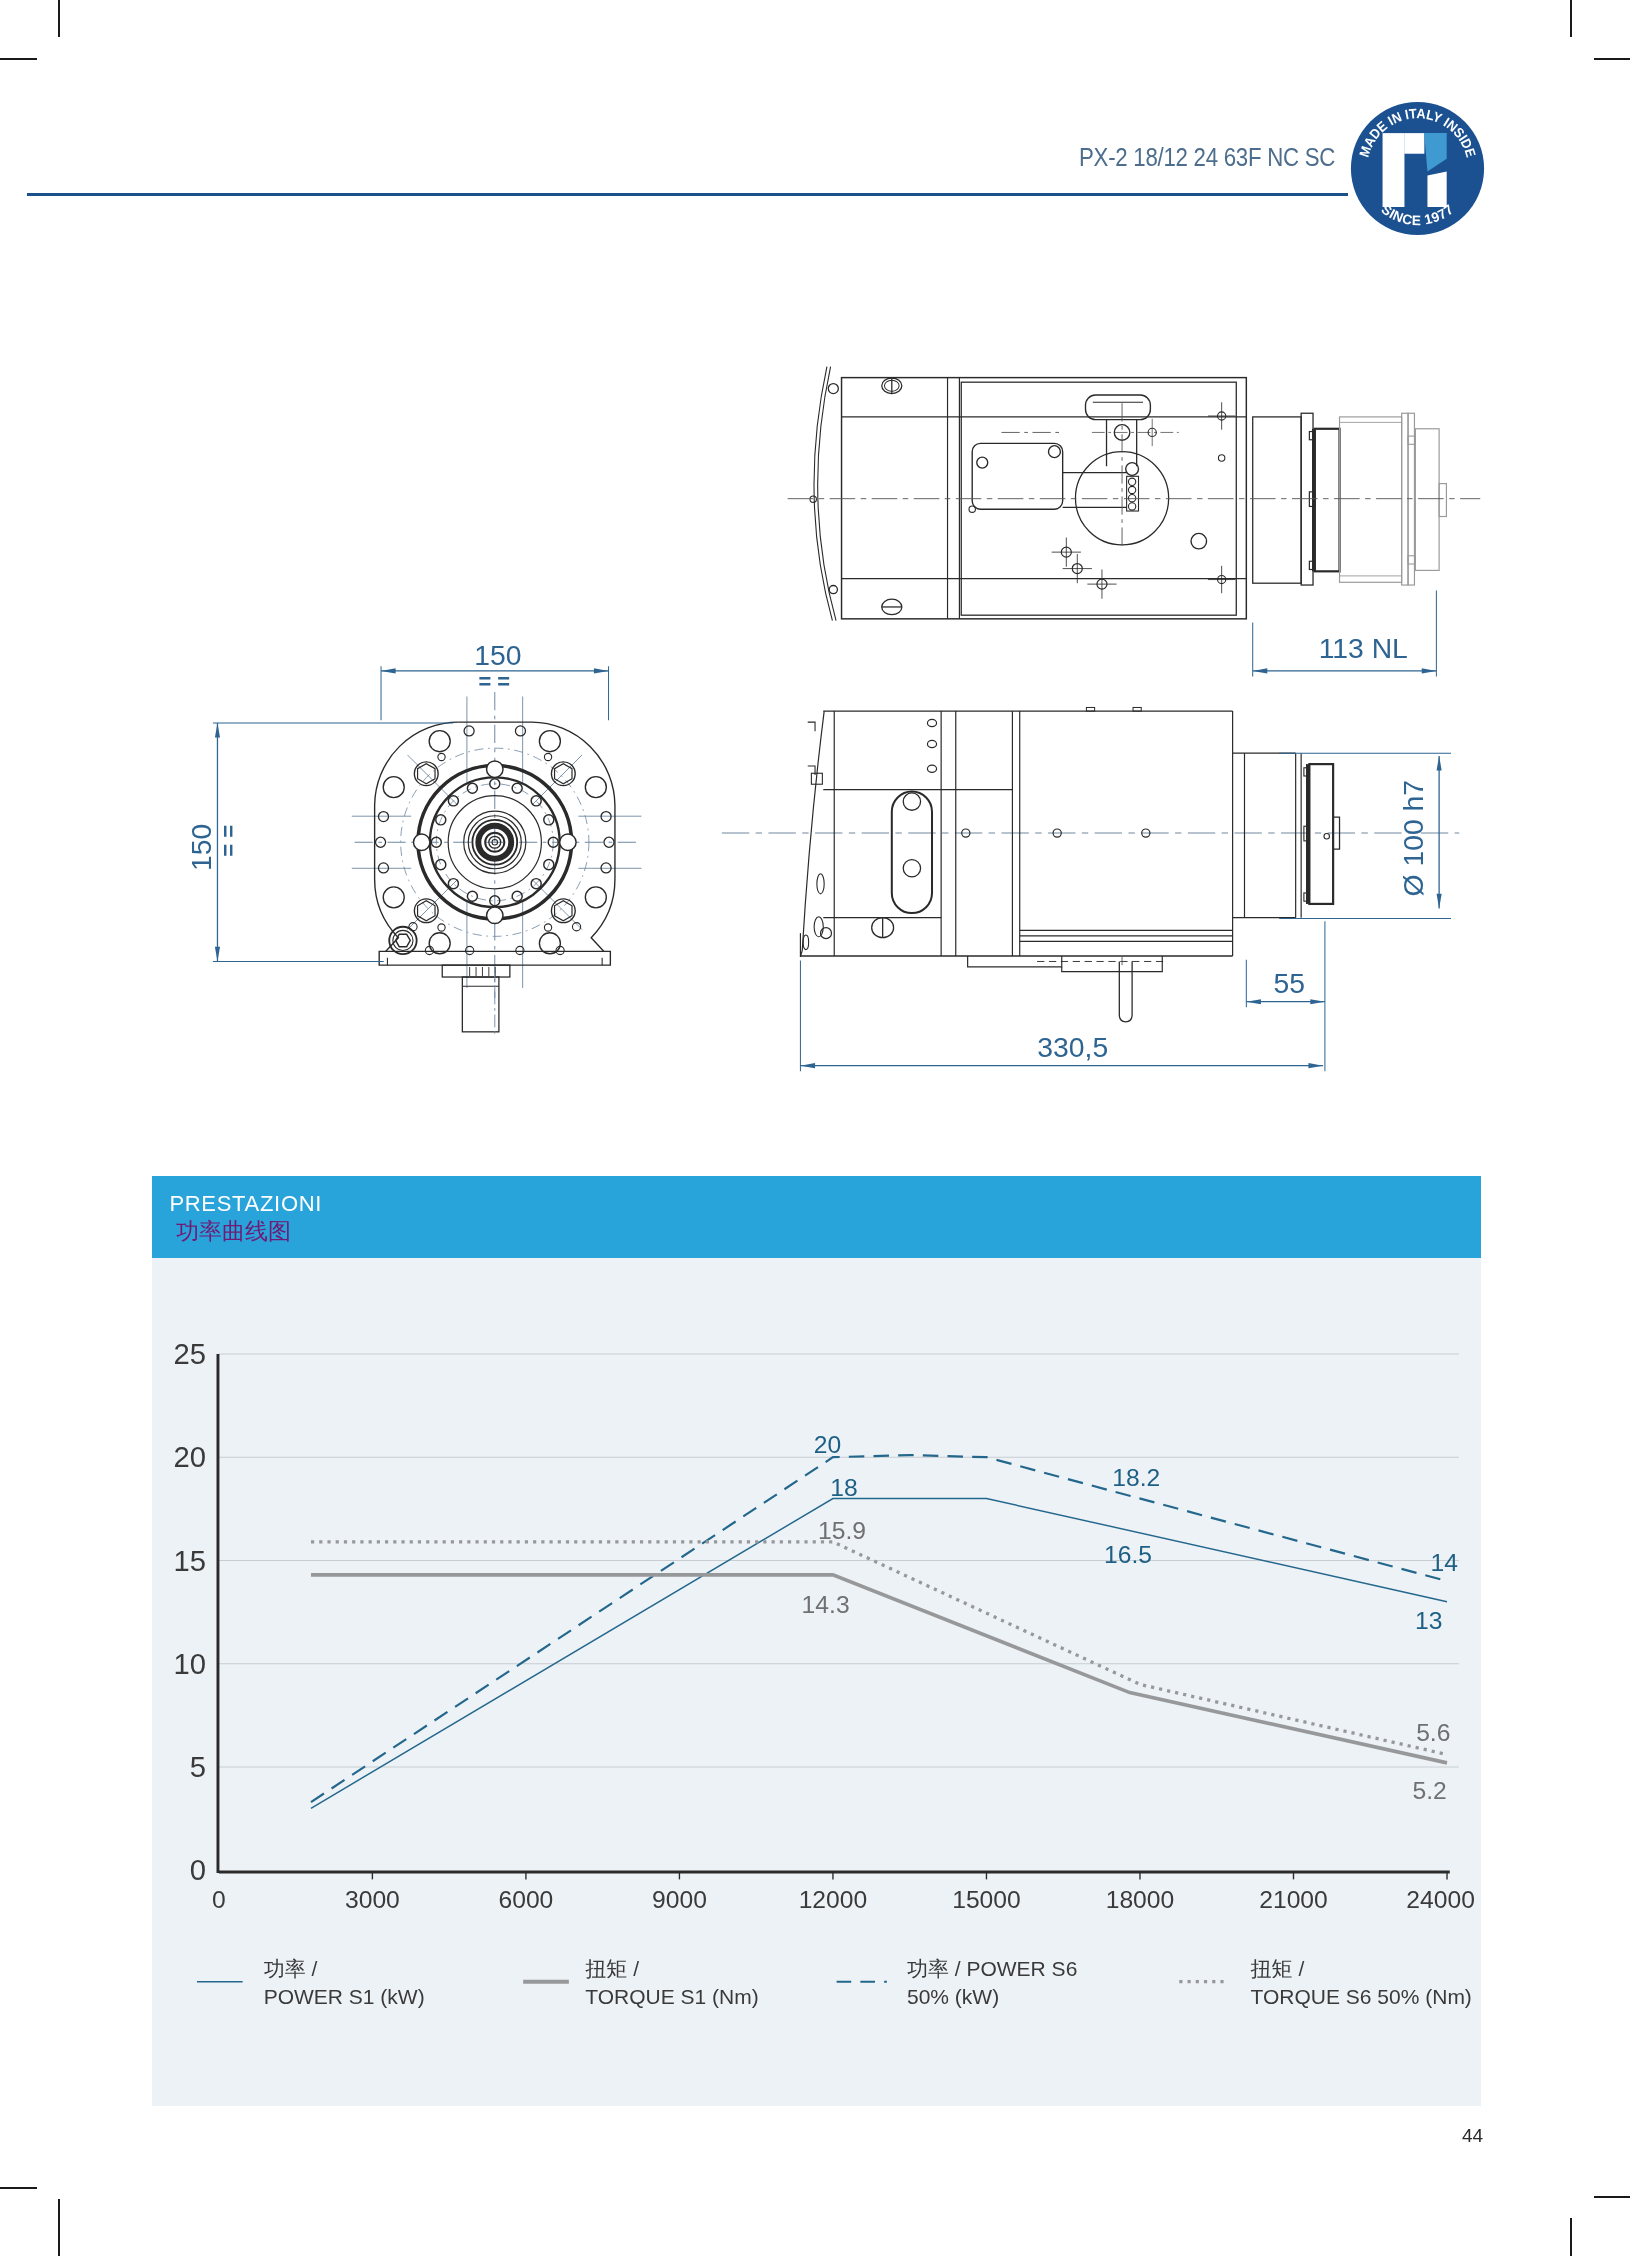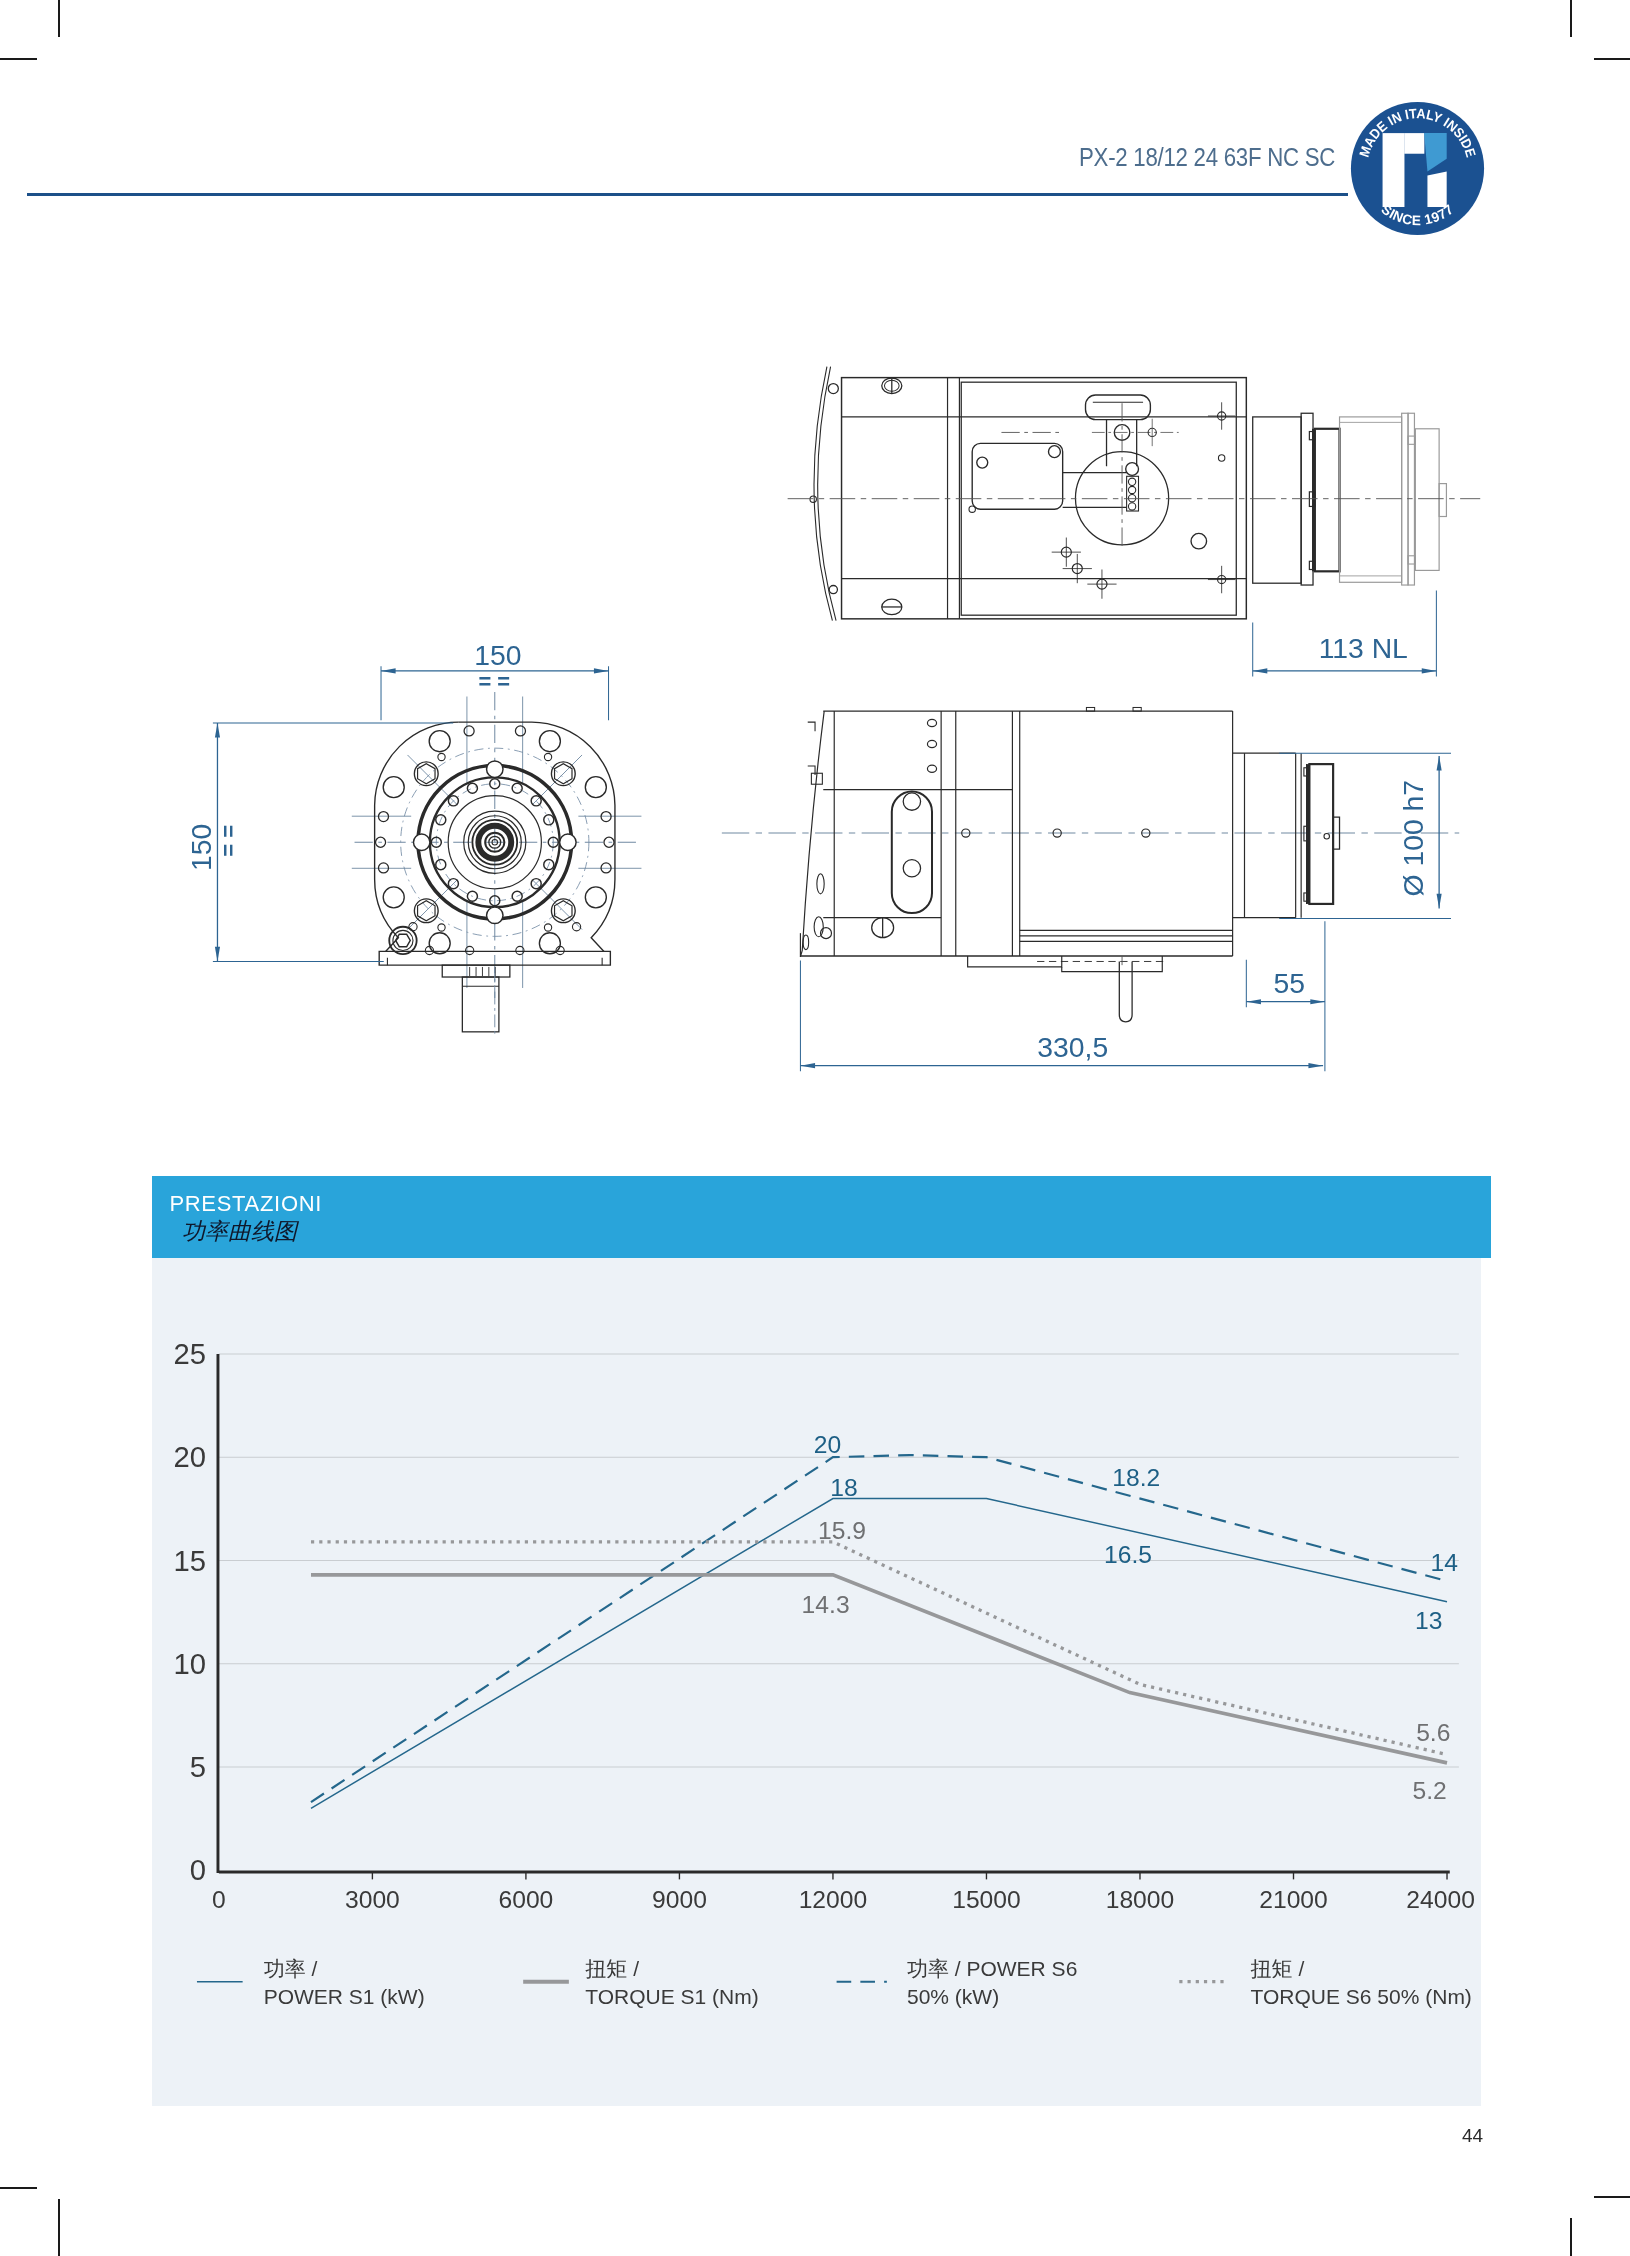--- a/index.html
+++ b/index.html
@@ -289,23 +289,23 @@
         <line x1="1364" y1="1050" x2="1364" y2="1102" stroke="#2d6492" stroke-width="1.1" stroke-linecap="butt"></line>
         <line x1="1450" y1="1008" x2="1450" y2="1172" stroke="#2d6492" stroke-width="1.1" stroke-linecap="butt"></line>
         <text x="1174" y="1156" font-family="Liberation Sans,sans-serif" font-size="31" fill="#2d6492" text-anchor="middle" font-weight="normal">330,5</text>
         <line x1="876" y1="1166" x2="1448" y2="1166" stroke="#2d6492" stroke-width="1.4" stroke-linecap="butt"></line>
         <polygon points="876.0,1166.0 892.0,1163.2 892.0,1168.8" fill="#2d6492"></polygon>
         <polygon points="1448.0,1166.0 1432.0,1168.8 1432.0,1163.2" fill="#2d6492"></polygon>
         <line x1="876" y1="1051" x2="876" y2="1172" stroke="#2d6492" stroke-width="1.1" stroke-linecap="butt"></line>
       </g>
 </svg>
 
-<div class="abs" style="left:152px;top:1176px;width:1329px;height:82px;background:#29a4da;padding-left:10px;">
+<div class="abs" style="left:152px;top:1176px;width:1329px;height:82px;background:#29a4da;">
   <div class="abs" style="left:17.4px;top:14.6px;font-size:22px;color:#ffffff;letter-spacing:0.7px;">PRESTAZIONI</div>
-  <div class="abs" style="left:30px;top:40px;font-size:23px;color:#0f172a;font-style:italic;">功率曲线图</div>
+  <div class="abs" style="left:24px;top:40px;font-size:23px;color:#701a75;">功率曲线图</div>
 </div>
 <div class="abs" style="left:152px;top:1258px;width:1329px;height:848px;background:#edf2f7;"></div>
 
 <svg class="abs" style="left:152px;top:1258px" width="1329" height="848" viewBox="166 1377 1454 928" fill="none">
 <g id="chart">
         <line x1="239" y1="1934.0" x2="1596" y2="1934.0" stroke="#c9cdd1" stroke-width="1.1" stroke-linecap="butt"></line>
         <line x1="239" y1="1821.0" x2="1596" y2="1821.0" stroke="#c9cdd1" stroke-width="1.1" stroke-linecap="butt"></line>
         <line x1="239" y1="1708.0" x2="1596" y2="1708.0" stroke="#c9cdd1" stroke-width="1.1" stroke-linecap="butt"></line>
         <line x1="239" y1="1595.0" x2="1596" y2="1595.0" stroke="#c9cdd1" stroke-width="1.1" stroke-linecap="butt"></line>
         <line x1="239" y1="1482.0" x2="1596" y2="1482.0" stroke="#c9cdd1" stroke-width="1.1" stroke-linecap="butt"></line>

